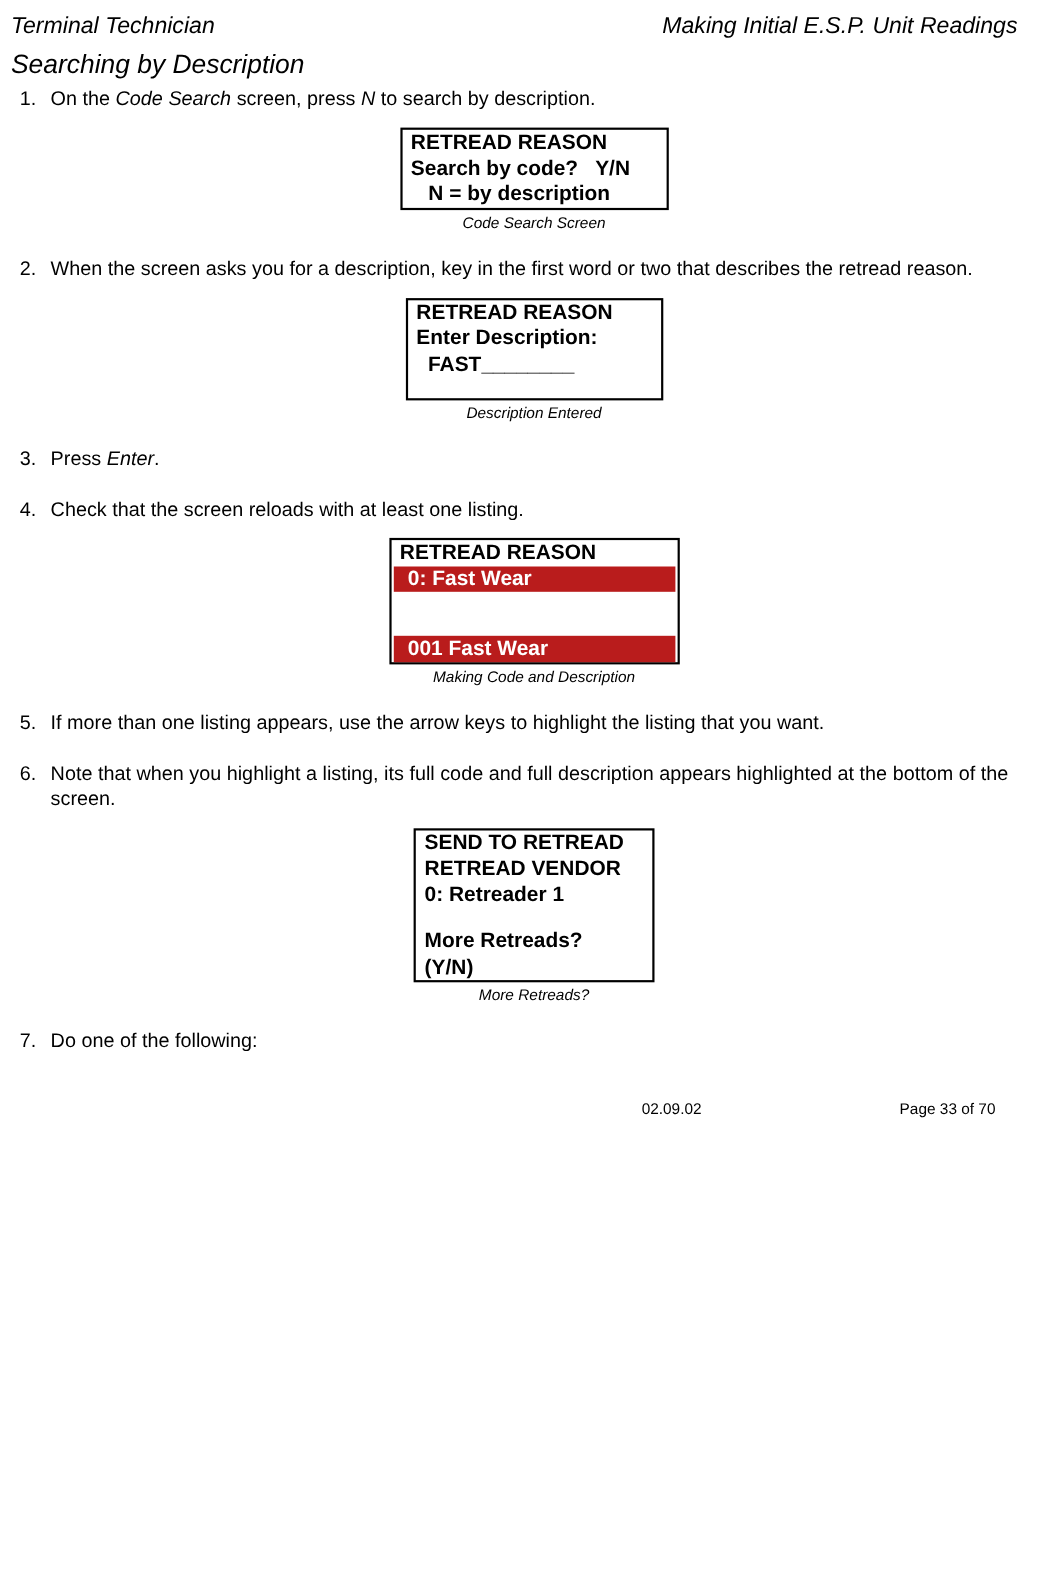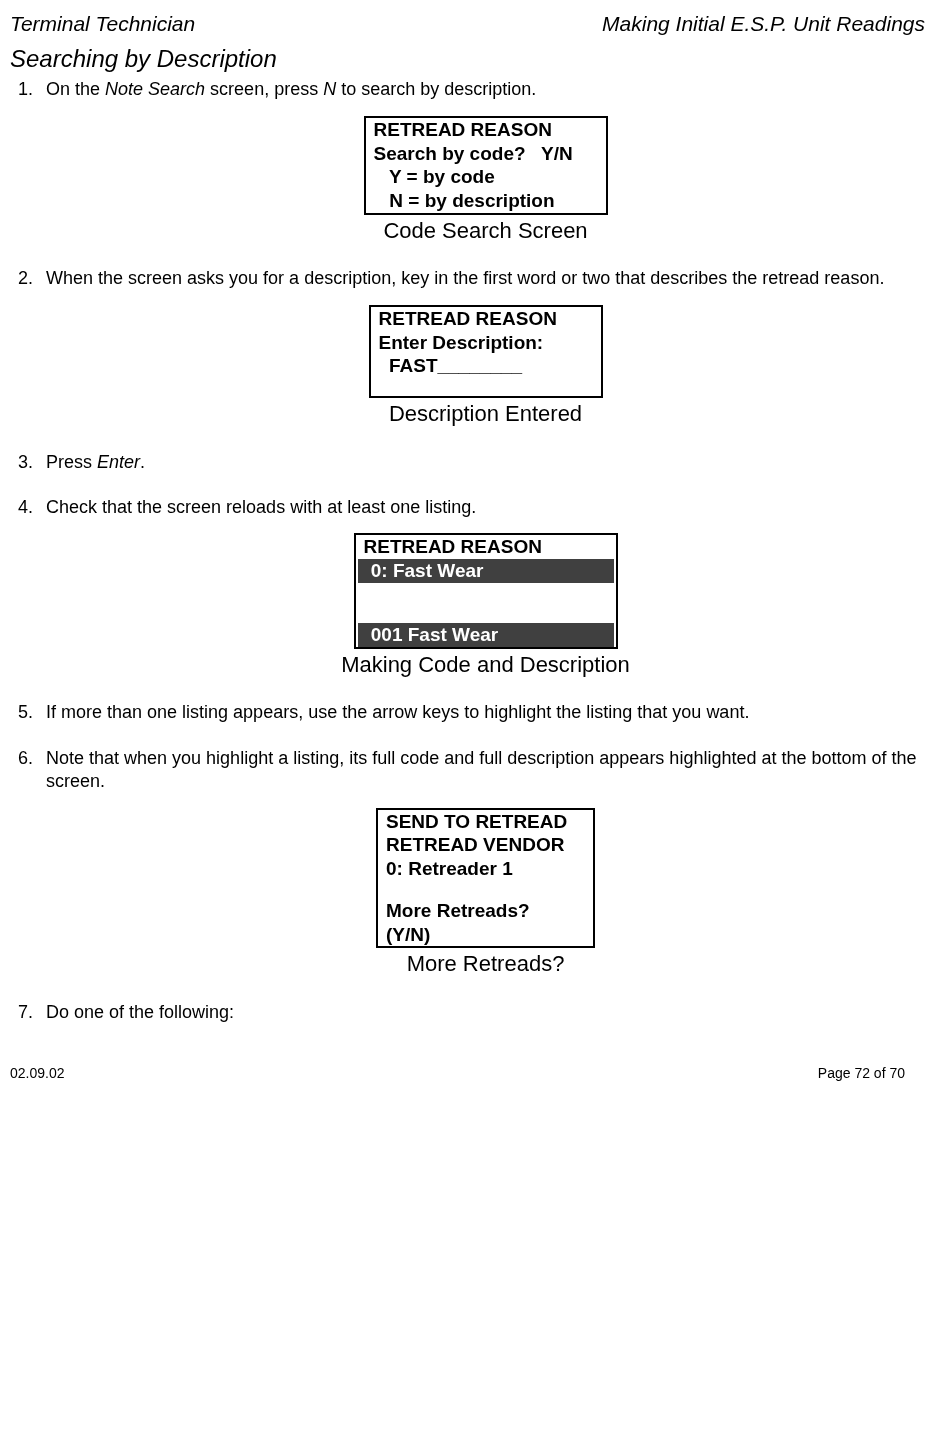--- a/index.html
+++ b/index.html
@@ -48,45 +48,46 @@
     padding: 0 8px;
     font-weight: bold;
     font-size: 19px;
     line-height: 1.25;
     white-space: pre;
   }
   .screen-box .row.center {
     text-align: left;
   }
   .screen-box .row.inverse {
-    background: #404040;
+    background: #b91c1c;
     color: #fff;
     margin: 0 2px;
   }
   .screen-box .row.spacer {
     height: 40px;
   }
   .screen-box .row.spacer-sm {
     height: 18px;
   }
   .caption {
-    font-size: 22px;
+    font-style: italic;
+    font-size: 14px;
     margin-top: 2px;
   }
   ul.bullets {
     list-style-type: square;
     margin: 2px 0 0 38px;
     padding: 0;
   }
   ul.bullets li {
     margin-bottom: 2px;
   }
   .footer {
     display: flex;
-    justify-content: space-between;
+    justify-content: flex-end;
     gap: 180px;
     font-size: 14px;
     margin-top: 40px;
     padding-right: 20px;
   }
   .italic { font-style: italic; }
 </style>
 </head>
 <body>
 
@@ -94,28 +95,27 @@
   <span>Terminal Technician</span>
   <span>Making Initial E.S.P. Unit Readings</span>
 </div>
 
 <div class="section-title">Searching by Description</div>
 
 <ol class="main-list">
 
   <li>
     <span>
-      <span>On the </span><span class="italic">Note Search</span><span> screen, press </span><span class="italic">N</span><span> to search by description.</span>
+      <span>On the </span><span class="italic">Code Search</span><span> screen, press </span><span class="italic">N</span><span> to search by description.</span>
     </span>
 
     <div class="screen-wrap">
       <div class="screen-box">
         <div class="row center">RETREAD REASON</div>
         <div class="row">Search by code?   Y/N</div>
-        <div class="row">   Y = by code</div>
         <div class="row">   N = by description</div>
       </div>
       <div class="caption">Code Search Screen</div>
     </div>
   </li>
 
   <li>
     <span>When the screen asks you for a description, key in the first word or two that describes the retread reason.</span>
 
     <div class="screen-wrap">
@@ -168,14 +168,14 @@
   </li>
 
   <li>
     <span>Do one of the following:</span>
   </li>
 
 </ol>
 
 <div class="footer">
   <span>02.09.02</span>
-  <span>Page 72 of 70</span>
+  <span>Page 33 of 70</span>
 </div>
 
 </body></html>

